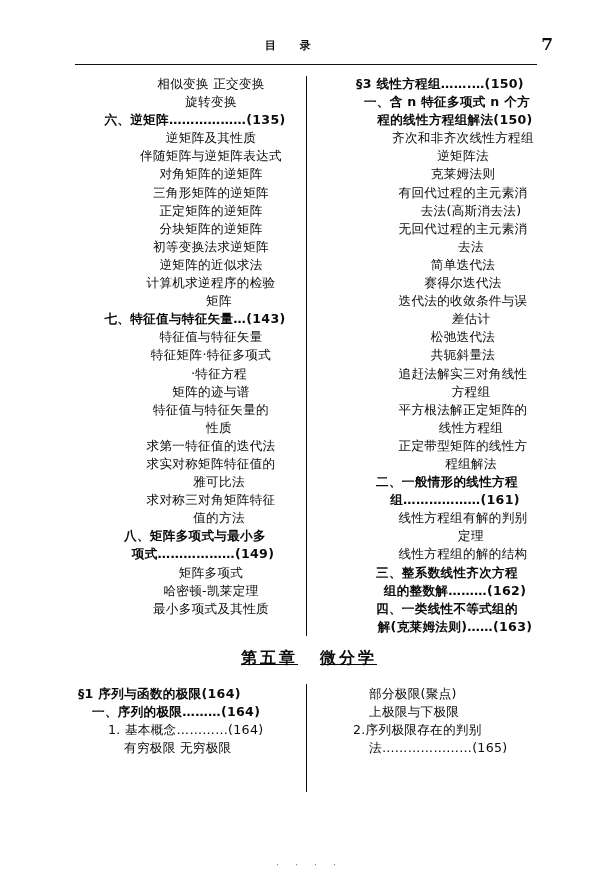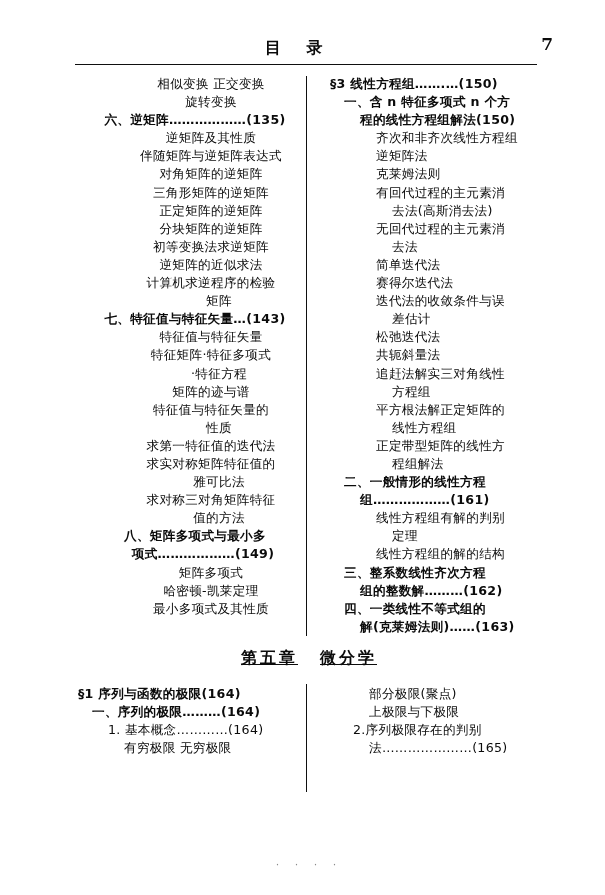--- a/index.html
+++ b/index.html
@@ -15,39 +15,39 @@
     position:absolute;
     left:0;top:0;width:605px;height:895px;
     filter:contrast(1.02);
   }
   
   .header{
     position:absolute;left:75px;top:38px;width:470px;height:26px;
   }
   .hdr-title{
     position:absolute;left:190px;top:0;
-    font-size:16px;font-weight:bold;letter-spacing:10px;
+    font-size:11px;font-weight:bold;letter-spacing:10px;
     font-family:"DejaVu Sans","Liberation Sans",sans-serif;
   }
   .hdr-page{
     position:absolute;right:-8px;top:-4px;
     font-size:17px;font-weight:bold;
     font-family:"DejaVu Serif","Liberation Serif",serif;
   }
   .rule{
     position:absolute;left:75px;top:64px;width:462px;height:0;
     border-top:1.6px solid #111;
   }
   
   .col{
     position:absolute;top:78px;width:220px;
     font-size:12.6px;line-height:1.0;
   }
   .col-left{left:78px;text-align:center;}
-  .col-right{left:330px;}
+  .col-right{left:330px;text-align:center;}
   .divider{
     position:absolute;left:306px;top:76px;width:0;height:560px;
     border-left:1.4px solid #111;
   }
   .line{
     white-space:nowrap;
     margin:0 0 5.5px 0;
     font-size:12.6px;
     letter-spacing:0.3px;
   }

